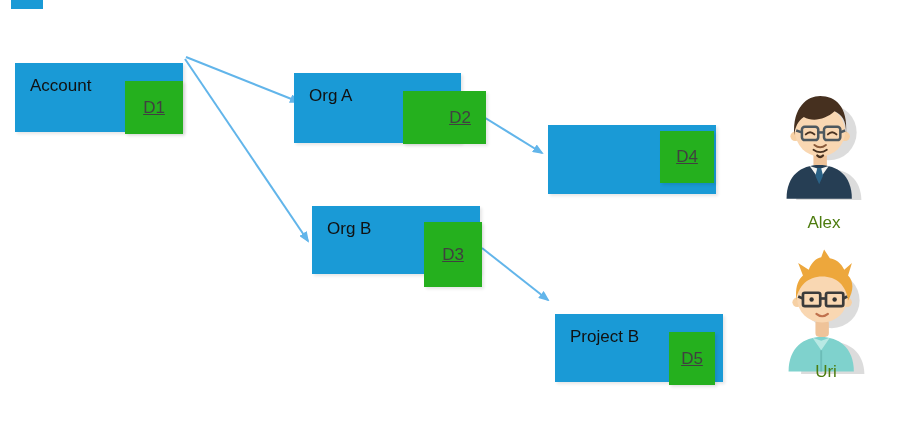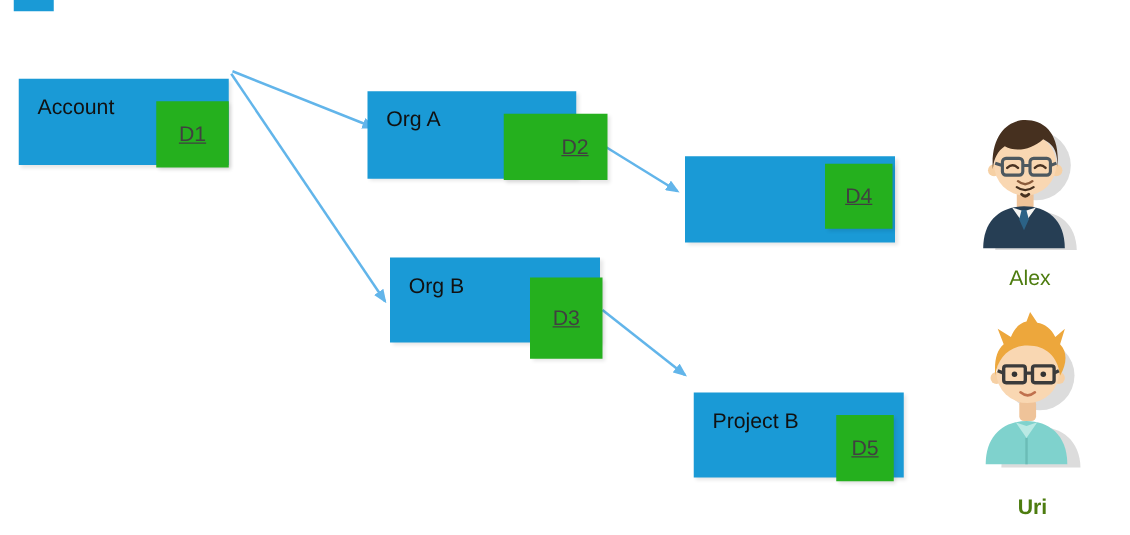--- a/index.html
+++ b/index.html
@@ -52,21 +52,21 @@
 
   
   .avatar{position:absolute;}
   #avatar-alex{left:776px;top:86px;width:96px;height:114px;}
   #avatar-uri{left:778px;top:246px;width:96px;height:128px;}
   .user-name{
     position:absolute;width:96px;text-align:center;
     font-size:17px;color:#4d7c0f;
   }
   #name-alex{left:776px;top:213px;}
-  #name-uri{left:778px;top:396px;font-weight:bold;}
+  #name-uri{left:778px;top:362px;}
 </style>
 </head>
 <body>
 
 <div class="canvas">
 
   <div class="clipped-fragment"></div>
 
   <svg class="edges" viewBox="0 0 904 428">
     <defs>

